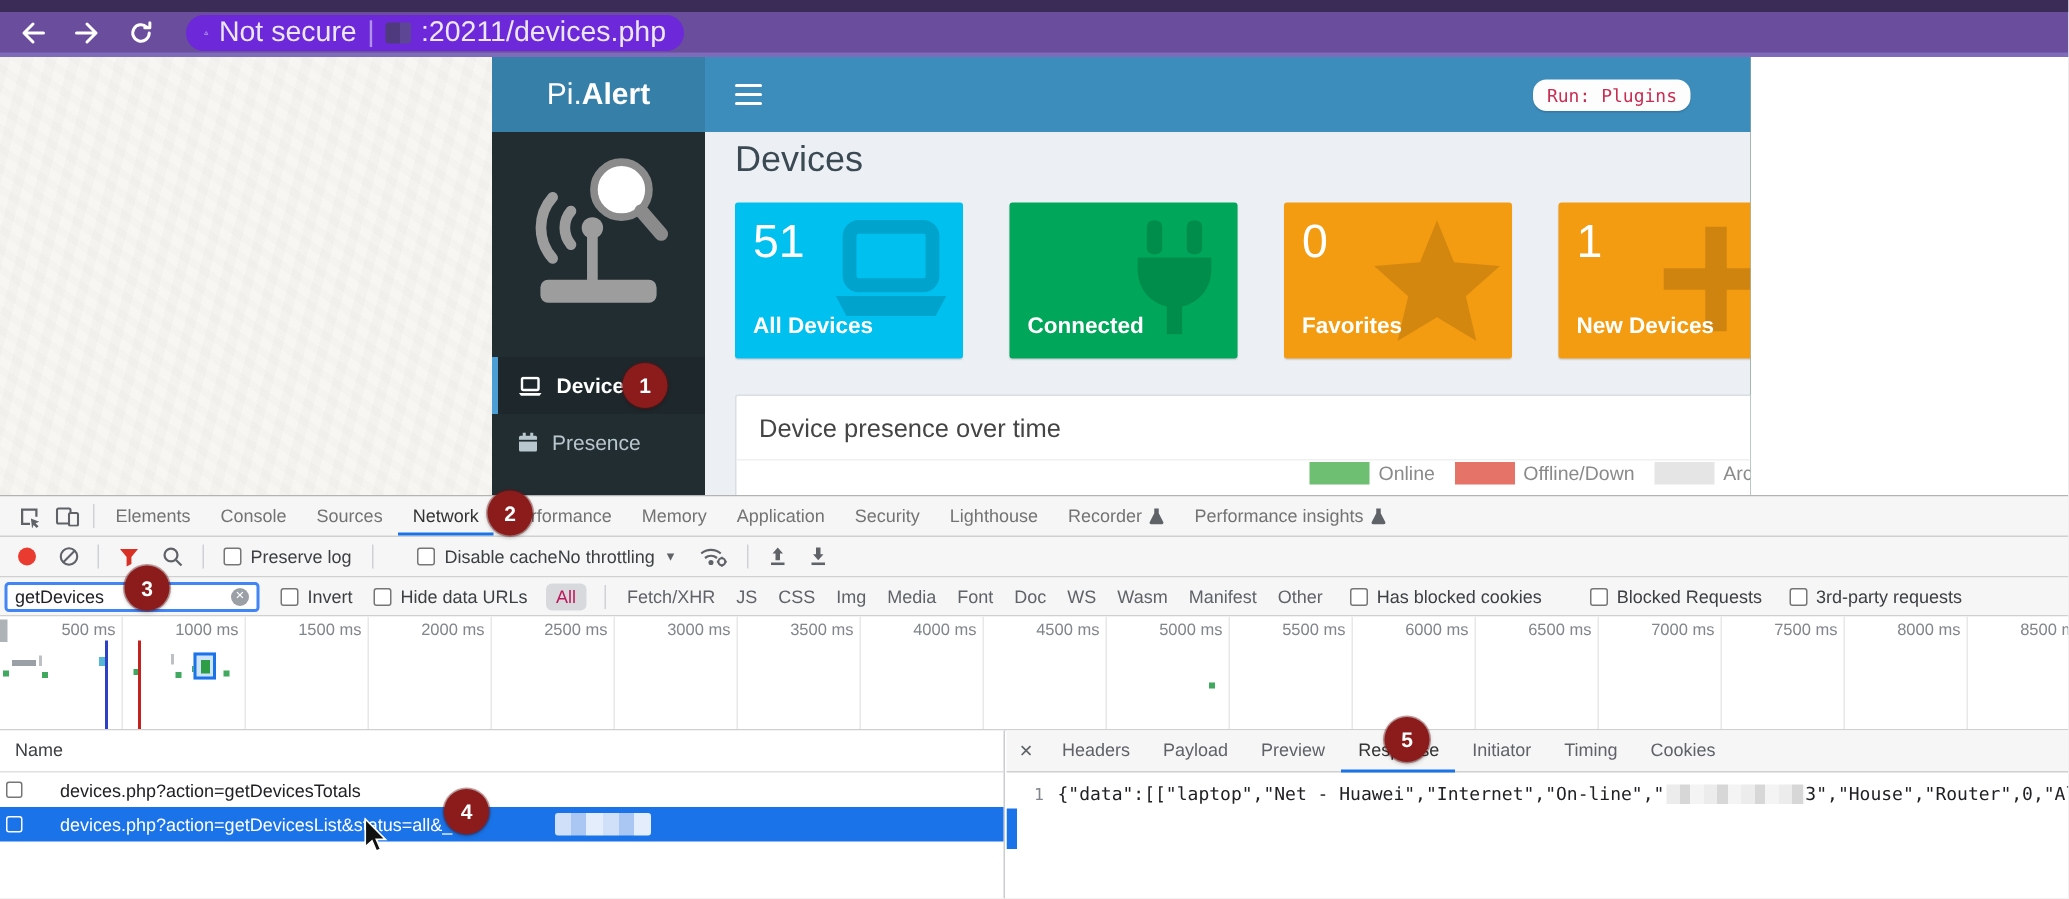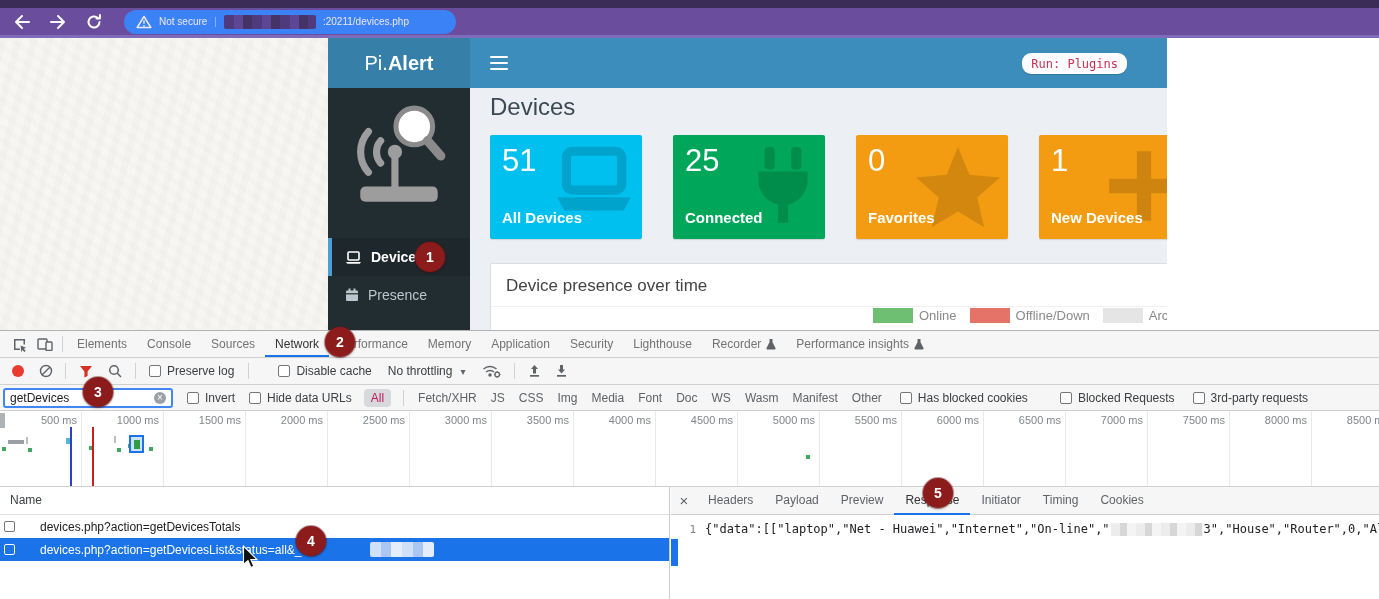--- a/index.html
+++ b/index.html
@@ -5,21 +5,21 @@
   *{margin:0;padding:0;box-sizing:border-box}
   body{margin:0;background:#cfcfcf;font-family:"Liberation Sans",sans-serif}
   .screen{position:relative;width:1379px;height:599px;background:#fff;overflow:hidden;font-family:"Liberation Sans",sans-serif}
 
   
   .chrome{position:absolute;left:0;top:0;width:1379px;height:38px;background:#6a4d9c}
   .chrome-top{position:absolute;top:0;left:0;right:0;height:8px;background:#3b2b57}
   .chrome-row{position:absolute;top:8px;left:0;right:0;height:27px;display:flex;align-items:center}
   .chrome-strip{position:absolute;bottom:0;left:0;right:0;height:3px;background:#7e6cba}
   .nav-ic{width:28px;height:24px;display:flex;align-items:center;justify-content:center;margin-left:8px}
-  .omnibox{margin-left:16px;width:332px;height:24px;background:#3b82f6;border-radius:12px;display:flex;align-items:center;padding:0 12px;color:#ece7f6;font-size:10px;gap:7px;white-space:nowrap}
+  .omnibox{margin-left:16px;width:332px;height:24px;background:#6d28d9;border-radius:12px;display:flex;align-items:center;padding:0 12px;color:#ece7f6;font-size:19px;gap:7px;white-space:nowrap}
   .omni-sep{opacity:.55}
   .blurb{display:inline-block;border-radius:2px}
   .blur-host{width:92px;height:14px;background:repeating-linear-gradient(90deg,#4f3a7e 0 10px,#5d4795 10px 19px,#463267 19px 28px)}
 
   
   .wallpaper{position:absolute;left:0;top:38px;width:328px;height:292px;background-color:#f7f6f3;
     background-image:repeating-linear-gradient(105deg,rgba(0,0,0,.016) 0 7px,rgba(0,0,0,0) 7px 15px),
                      repeating-linear-gradient(35deg,rgba(0,0,0,.013) 0 5px,rgba(0,0,0,0) 5px 11px)}
 
   
@@ -57,21 +57,21 @@
 
   .dt-tabs{position:absolute;top:0;left:0;right:0;height:27px;background:#f6f6f6;border-bottom:1px solid #d0d0d0;display:flex;align-items:center;padding-left:6px}
   .dt-icbtn{width:26px;height:26px;display:flex;align-items:center;justify-content:center;flex:none}
   .dt-tabs .vdiv{margin:0 4px}
   .dt-tab{padding:0 10px;height:26px;line-height:26px;color:#737373;display:flex;align-items:center;gap:5px;white-space:nowrap;cursor:pointer}
   .dt-tab.active{box-shadow:inset 0 -2px 0 #1a73e8;color:#333}
 
   .dt-netbar{position:absolute;top:27px;left:0;right:0;height:27px;background:#f6f6f6;border-bottom:1px solid #d0d0d0;display:flex;align-items:center;padding-left:12px}
   .rec{width:12px;height:12px;border-radius:50%;background:#ea3b30;flex:none}
   .dt-netbar .ic{display:flex;align-items:center;justify-content:center}
-  .throttle{color:#3c4043;margin-left:16px;white-space:nowrap}
+  .throttle{color:#3c4043;margin-left:0;white-space:nowrap}
   .caret{color:#5f6368;font-size:10px;margin-left:8px}
 
   .dt-filterbar{position:absolute;top:54px;left:0;right:0;height:26px;background:#f6f6f6;border-bottom:1px solid #d0d0d0;display:flex;align-items:center;padding-left:3px;white-space:nowrap}
   .filter-input{width:170px;height:20px;border:2px solid #4285f4;border-radius:3px;background:#fff;display:flex;align-items:center;padding:0 5px;gap:4px;flex:none}
   .fi-text{flex:1;color:#202124}
   .fi-clear{width:12px;height:12px;border-radius:50%;background:#9aa0a6;color:#fff;font-size:10px;line-height:12px;text-align:center;flex:none}
   .flt-cb{margin-left:14px}
   .type{color:#5f6368;margin-left:14px;cursor:pointer}
   .type-pill{background:#d7d9dc;border-radius:4px;padding:2px 7px;color:#be185d;margin-left:12px;cursor:pointer}
   .dt-filterbar .vdiv{margin-left:12px}
@@ -203,21 +203,20 @@
           <div class="num">51</div>
           <span class="ghost">
             <svg width="86" height="78" viewBox="0 0 84 74">
                 <rect x="16" y="5" width="54" height="38" rx="6" fill="none" stroke="rgba(0,0,0,.15)" stroke-width="9"></rect>
                 <path d="M7 50 h72 l-7 13 H14 Z" fill="rgba(0,0,0,.15)"></path>
               </svg>
           </span>
           <div class="lbl">All Devices</div>
         </div>
         <div class="card card-green">
-          <div class="num">25</div>
           <span class="ghost">
             <svg width="72" height="86" viewBox="0 0 70 84">
                 <rect x="17" y="2" width="10" height="22" rx="4" fill="rgba(0,0,0,.15)"></rect>
                 <rect x="43" y="2" width="10" height="22" rx="4" fill="rgba(0,0,0,.15)"></rect>
                 <path d="M11 26 h48 v9 a24 24 0 0 1-19 23 v18 h-10 V58 a24 24 0 0 1-19-23 Z" fill="rgba(0,0,0,.15)"></path>
               </svg>
           </span>
           <div class="lbl">Connected</div>
         </div>
         <div class="card card-yellow">

